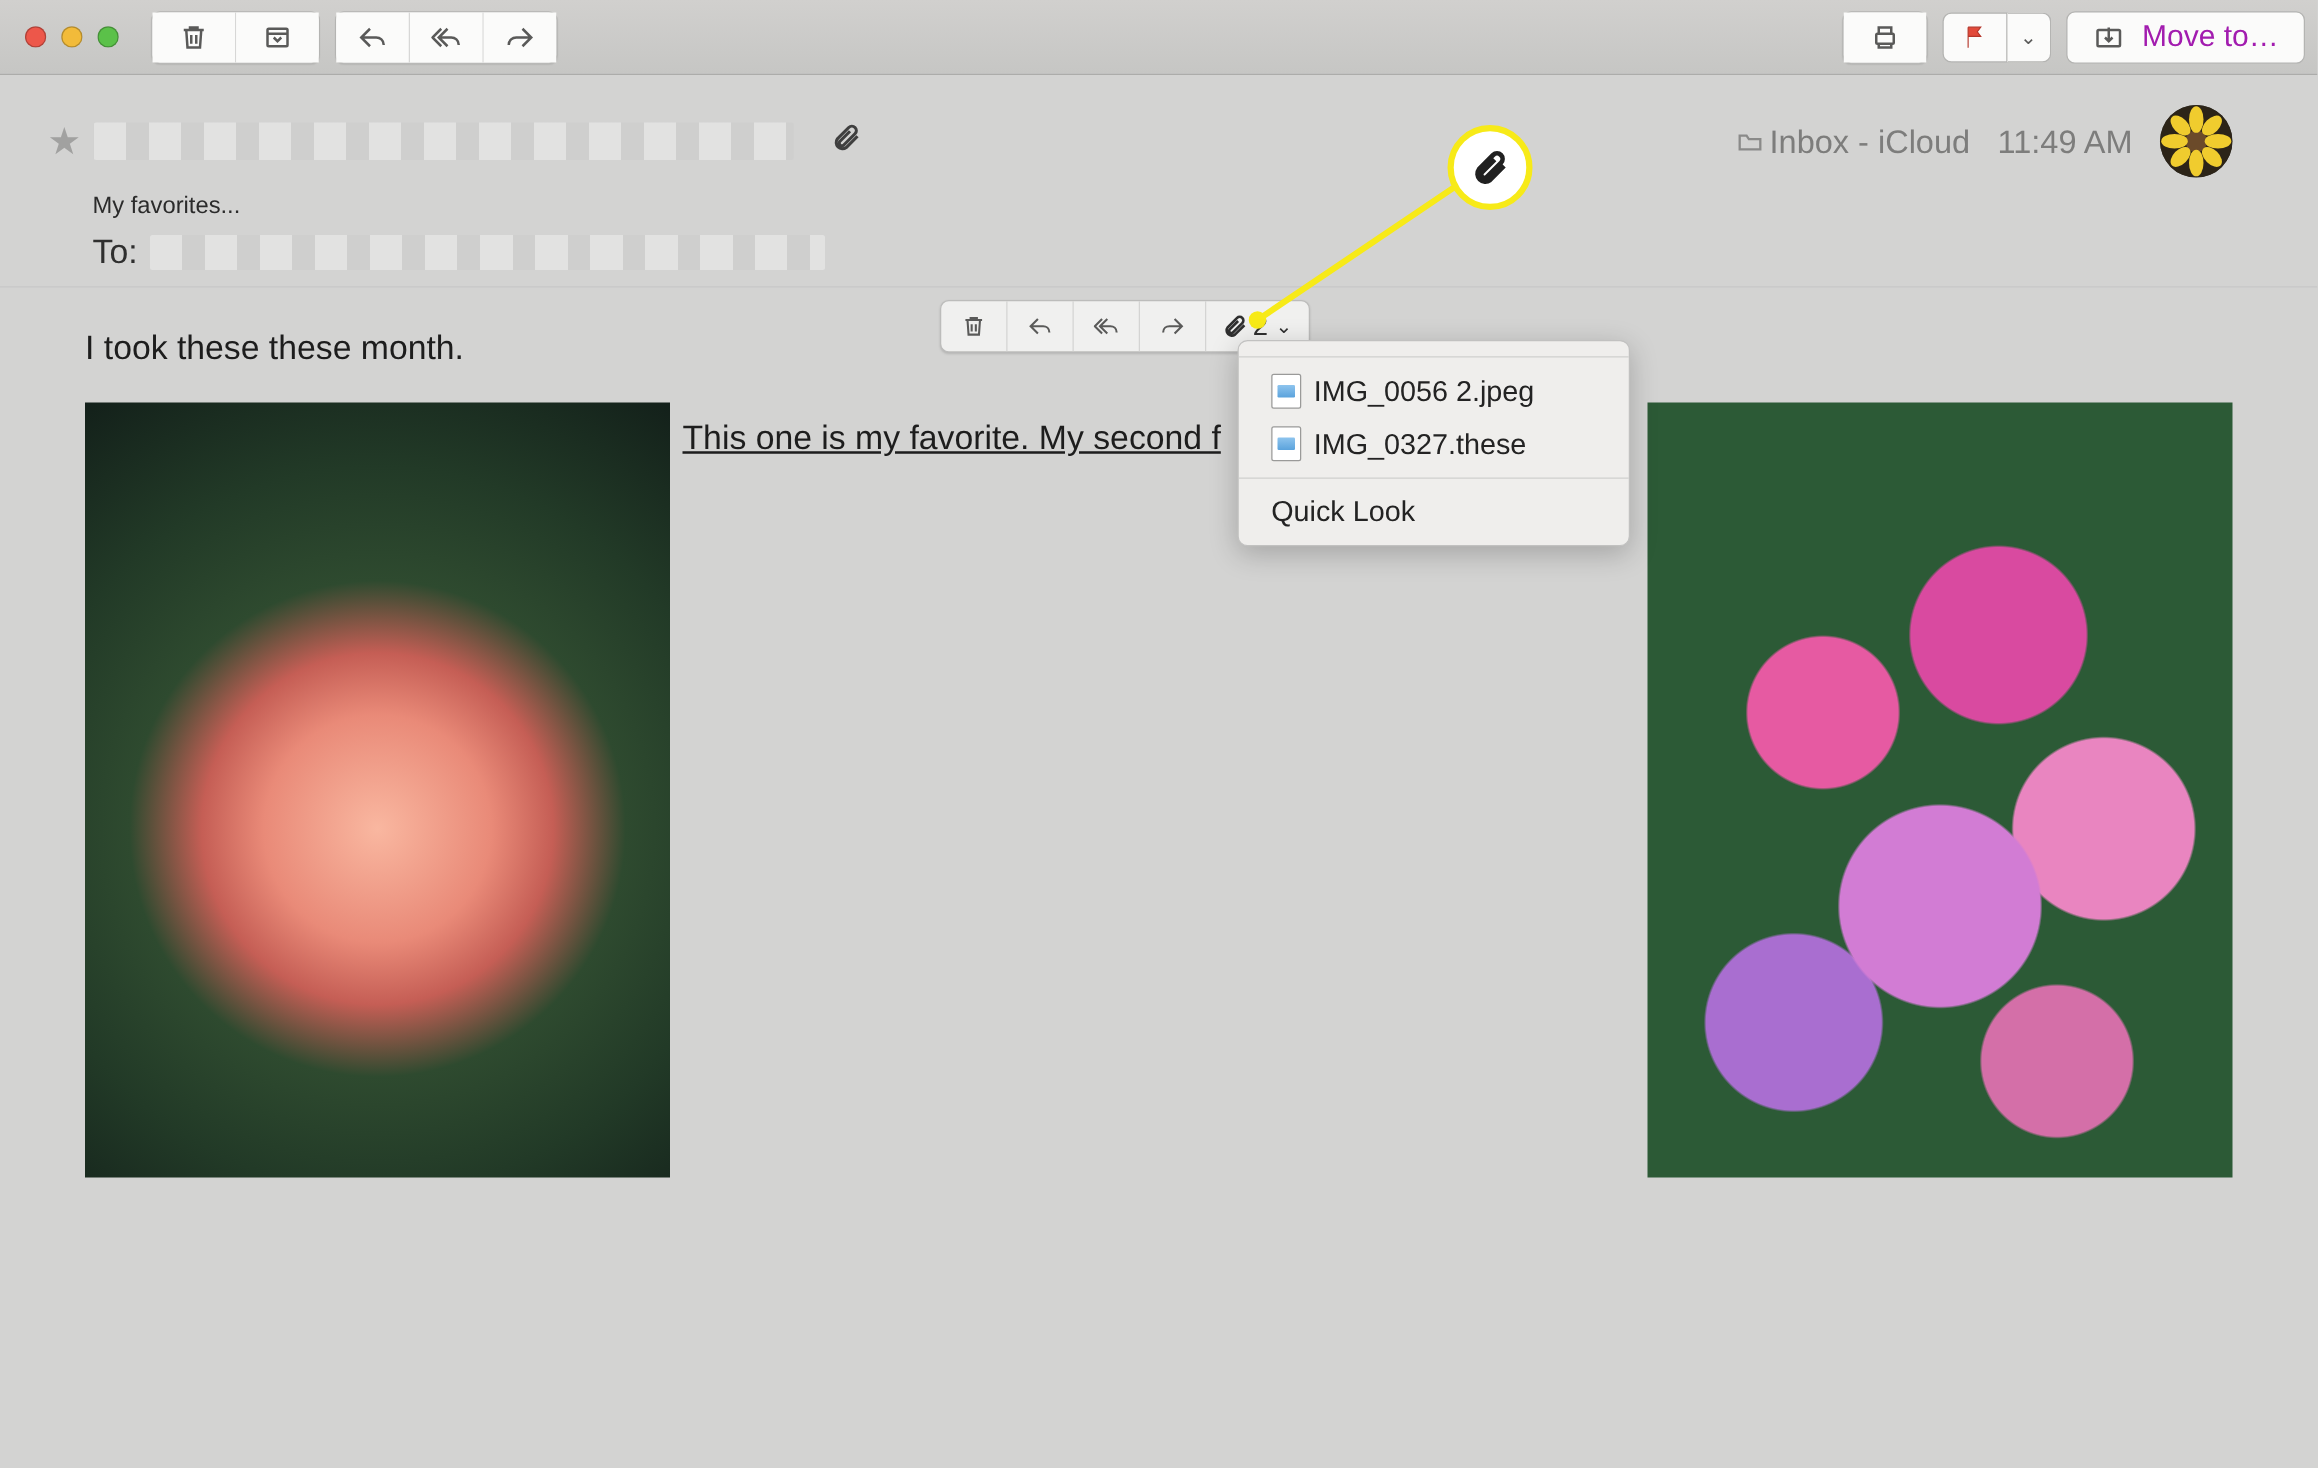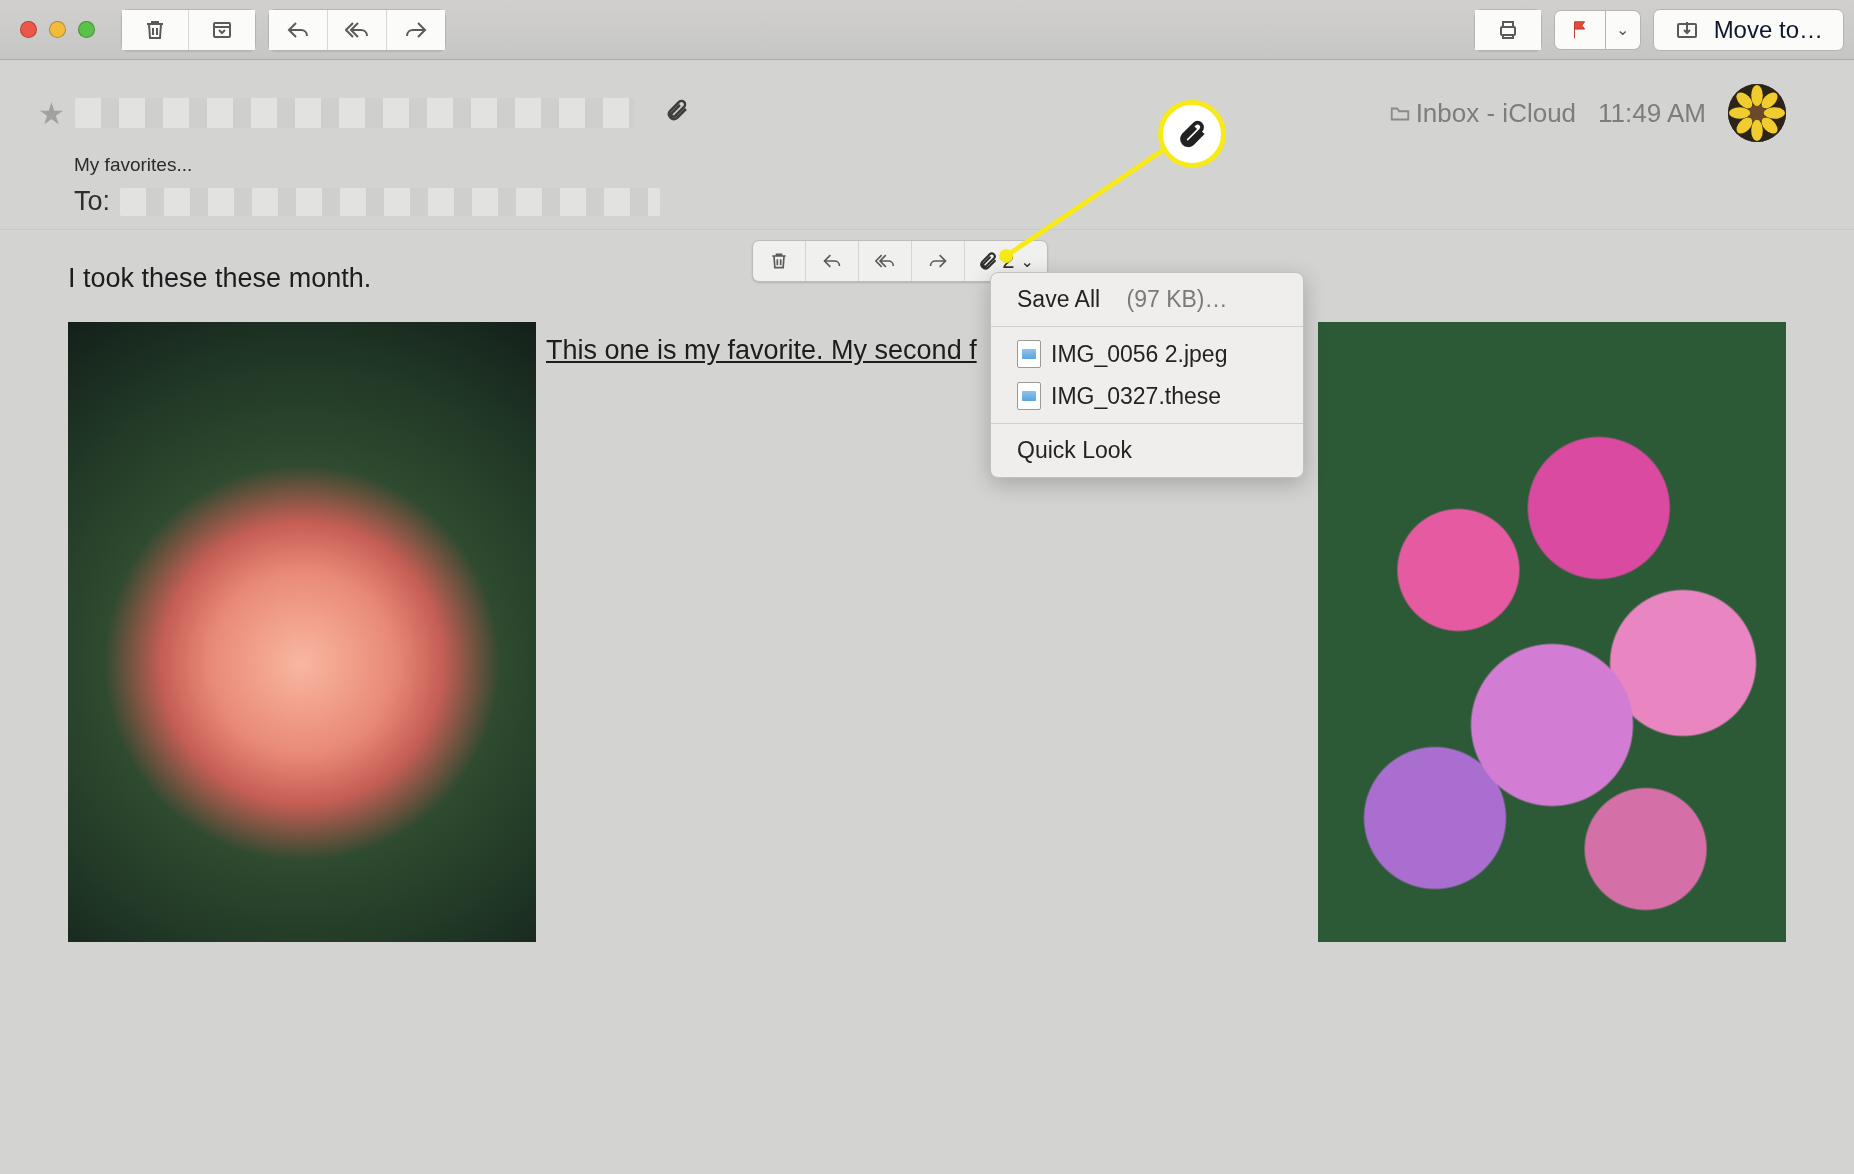--- a/index.html
+++ b/index.html
@@ -58,21 +58,21 @@
 
   .tb-spacer { flex:1; }
 
   .moveto-btn {
     display:flex; align-items:center;
     background:#fbfbfa;
     border:1px solid #b4b4b2;
     border-radius:7px;
     height:40px;
     padding:0 20px;
-    font-size:24px; font-weight:500; color:#0f172a;
+    font-size:24px; font-weight:500; color:#a21caf;
     gap:14px;
   }
   .moveto-btn svg { width:26px; height:24px; stroke:#5a5a59; fill:none; stroke-width:2; }
 
   .flag-group { display:flex; height:40px; margin-right:12px; }
   .flag-main {
     width:50px; display:flex; align-items:center; justify-content:center;
     background:#fbfbfa; border:1px solid #b4b4b2; border-radius:7px 0 0 7px;
   }
   .flag-drop {
@@ -355,23 +355,20 @@
     <div class="ft-btn ft-attach">
       <svg viewBox="0 0 24 24">
           <path d="M21 11l-9 9a5 5 0 01-7-7l9-9a3.5 3.5 0 015 5l-9 9a2 2 0 01-3-3l8-8"></path>
         </svg>
       <span>2</span>
       <span class="chev">⌄</span>
     </div>
   </div>
 
   <div class="popover">
-    <div class="po-item">
-      <span>Save All</span>&nbsp;<span class="muted">(97 KB)…</span>
-    </div>
     <div class="po-sep"></div>
     <div class="po-item">
       <span class="att-ico"></span>
       <span>IMG_0056 2.jpeg</span>
     </div>
     <div class="po-item">
       <span class="att-ico"></span>
       <span>IMG_0327.these</span>
     </div>
     <div class="po-sep"></div>

